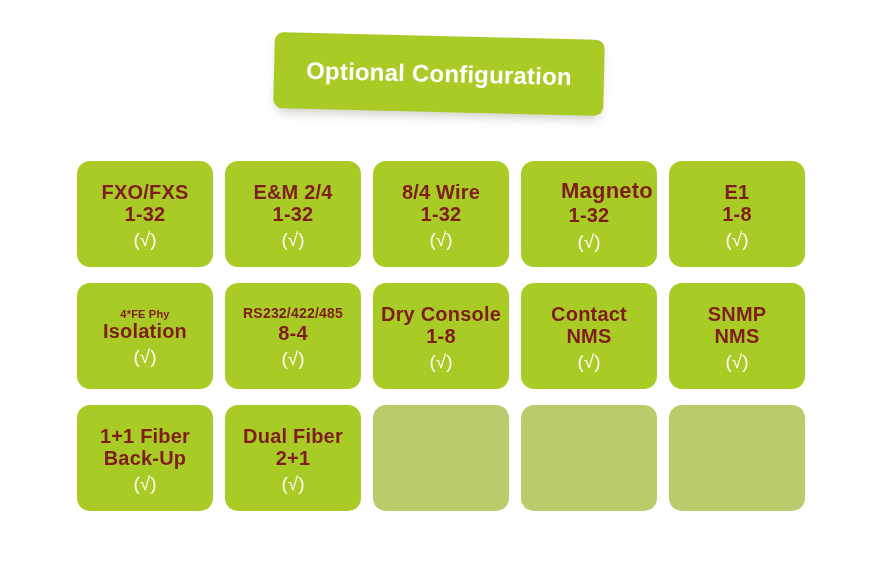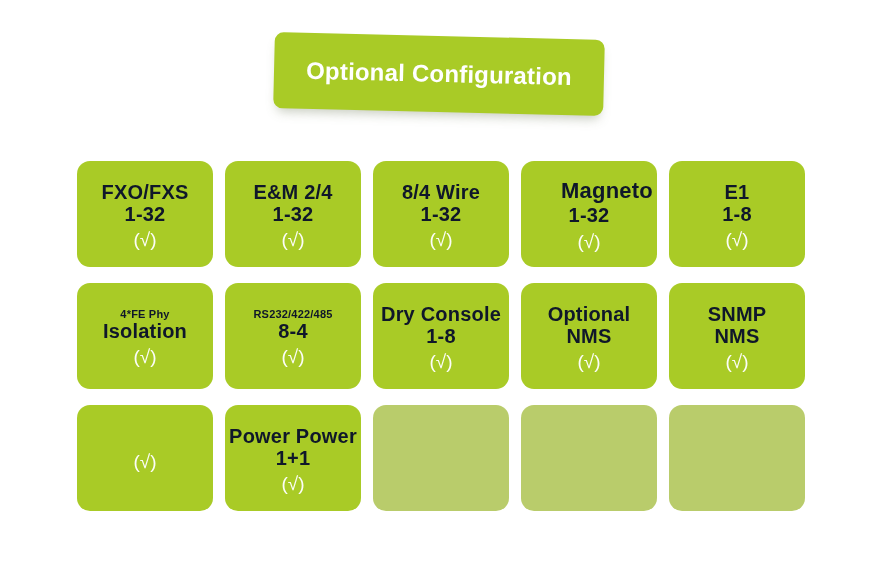--- a/index.html
+++ b/index.html
@@ -79,32 +79,32 @@
   }
 
   .card-lines {
     display: flex;
     flex-direction: column;
     align-items: center;
     justify-content: center;
     width: 100%;
   }
   .line {
-    color: #0f172a;
+    color: #7f1d1d;
     font-weight: bold;
     text-align: center;
     white-space: nowrap;
     line-height: 1.12;
     letter-spacing: 0.2px;
   }
   
   .line.sz-lg { font-size: 22px; margin-left: 36px; }
   .line.sz-md { font-size: 20px; }
   .line.sz-sm { font-size: 11px; }
-  .line.sz-xs { font-size: 11px; }
+  .line.sz-xs { font-size: 14px; }
 
   .mark {
     color: #ffffff;
     font-weight: normal;
     font-size: 19px;
     line-height: 1;
     margin-top: 5px;
     text-align: center;
     opacity: 0.97;
   }
@@ -170,38 +170,42 @@
     </div>
     <div class="card">
       <div class="card-lines">
         <div class="line sz-md">Dry Console</div>
         <div class="line sz-md">1-8</div>
       </div>
       <div class="mark">(√)</div>
     </div>
     <div class="card">
       <div class="card-lines">
-        <div class="line sz-md">Optional</div>
+        <div class="line sz-md">Contact</div>
         <div class="line sz-md">NMS</div>
       </div>
       <div class="mark">(√)</div>
     </div>
     <div class="card">
       <div class="card-lines">
         <div class="line sz-md">SNMP</div>
         <div class="line sz-md">NMS</div>
       </div>
       <div class="mark">(√)</div>
     </div>
     <div class="card">
-      <div class="mark">(√)</div>
-    </div>
-    <div class="card">
-      <div class="card-lines">
-        <div class="line sz-md">Power Power</div>
-        <div class="line sz-md">1+1</div>
+      <div class="card-lines">
+        <div class="line sz-md">1+1 Fiber</div>
+        <div class="line sz-md">Back-Up</div>
+      </div>
+      <div class="mark">(√)</div>
+    </div>
+    <div class="card">
+      <div class="card-lines">
+        <div class="line sz-md">Dual Fiber</div>
+        <div class="line sz-md">2+1</div>
       </div>
       <div class="mark">(√)</div>
     </div>
     <div class="card empty"></div>
     <div class="card empty"></div>
     <div class="card empty"></div>
   </div>
 
 </body></html>

